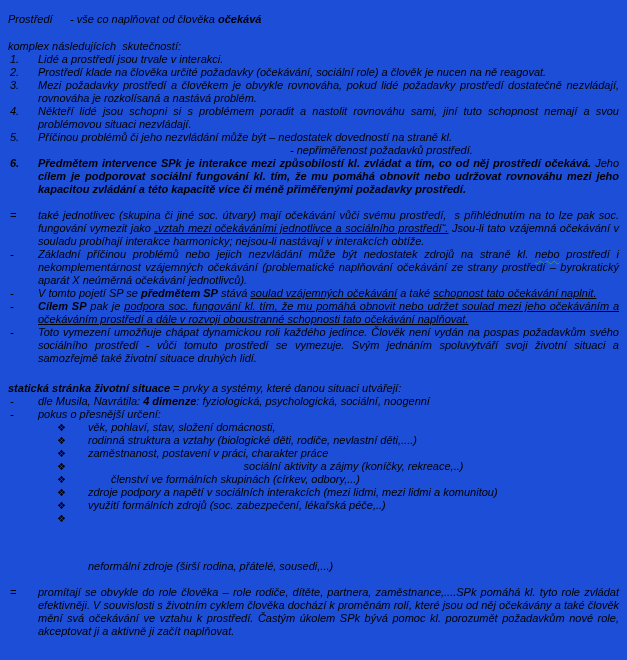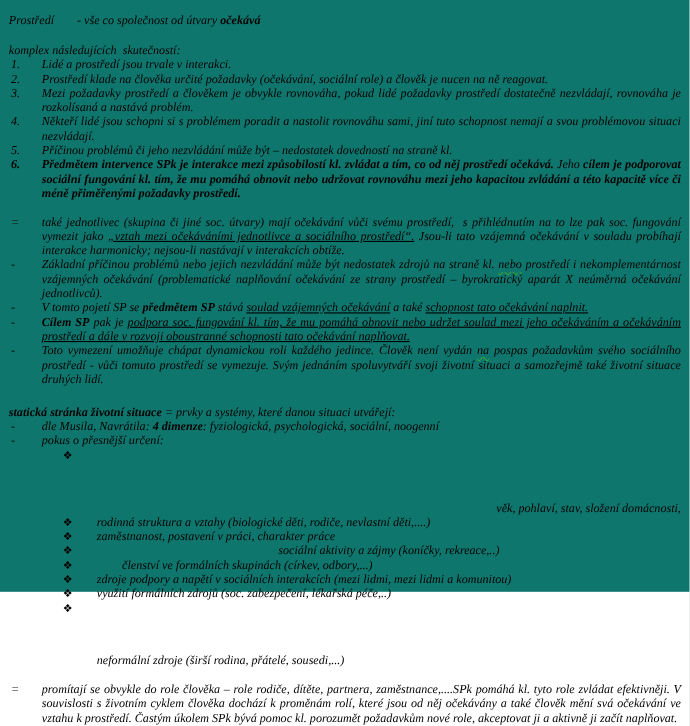--- a/index.html
+++ b/index.html
@@ -1,26 +1,26 @@
 <!DOCTYPE html>
 <html style="--wavy: #33a033;"><head>
 <meta charset="utf-8">
 <style>
   html,body{margin:0;padding:0;background:#ffffff;}
   body{width:627px;height:660px;overflow:hidden;}
   .page{
     box-sizing:border-box;
-    width:627px;height:538px;
+    width:627px;height:660px;
     padding:13px 8px 0 8px;
-    font-family:Liberation Serif, serif;
+    font-family:Liberation Sans, sans-serif;
     font-style:italic;
     font-size:11px;
     line-height:13px;
     color:#000000;
-    background:#0f766e;
+    background:#1d4ed8;
   }
   .hdr{display:flex;align-items:flex-start;}
   .term{flex:0 0 62px;}
   .hdr-lines{flex:1;white-space:pre-wrap;}
   .intro{margin:14px 0 0 0;white-space:pre-wrap;}
   .list{margin-top:0;}
   .row{display:flex;align-items:flex-start;}
   .marker{flex:0 0 30px;padding-left:2px;box-sizing:border-box;}
   .txt{flex:1;text-align:justify;}
   .sub{padding-left:252px;text-align:left;}
@@ -38,21 +38,21 @@
     text-underline-offset:2px;
   }
 </style>
 </head>
 <body>
 
 <div class="page">
 
   <div class="hdr">
     <span class="term">Prostředí</span>
-    <div class="hdr-lines"><div><span>- vše co společnost od útvary </span><span class="b">očekává</span></div></div>
+    <div class="hdr-lines"><div><span>- vše co naplňovat od člověka </span><span class="b">očekává</span></div></div>
   </div>
 
   <p class="intro">komplex následujících  skutečností:</p>
 
   <div class="list">
       <div class="row">
         <span class="marker">1.</span>
         <div class="txt"><span>Lidé a prostředí jsou trvale v interakci.</span></div>
       </div>
       <div class="row">
@@ -62,21 +62,21 @@
       <div class="row">
         <span class="marker">3.</span>
         <div class="txt"><span>Mezi požadavky prostředí a člověkem je obvykle rovnováha, pokud lidé požadavky prostředí dostatečně nezvládají, rovnováha je rozkolísaná a nastává problém.</span></div>
       </div>
       <div class="row">
         <span class="marker">4.</span>
         <div class="txt"><span>Někteří lidé jsou schopni si s problémem poradit a nastolit rovnováhu sami, jiní tuto schopnost nemají a svou problémovou situaci nezvládají.</span></div>
       </div>
       <div class="row">
         <span class="marker">5.</span>
-        <div class="txt"><span>Příčinou problémů či jeho nezvládání může být – nedostatek dovedností na straně kl.</span></div>
+        <div class="txt"><span>Příčinou problémů či jeho nezvládání může být – nedostatek dovedností na straně kl.</span><div class="sub">- nepřiměřenost požadavků prostředí.</div></div>
       </div>
       <div class="row">
         <span class="marker b">6.</span>
         <div class="txt"><span class="b">Předmětem intervence SPk je interakce mezi způsobilostí kl. zvládat a tím, co od něj prostředí očekává. </span><span>Jeho </span><span class="b">cílem je podporovat sociální fungování kl. tím, že mu pomáhá obnovit nebo udržovat rovnováhu mezi jeho kapacitou zvládání a této kapacitě více či méně přiměřenými požadavky prostředí.</span></div>
       </div>
     </div>
 
   <div class="list gap">
       <div class="row">
         <span class="marker">=</span>
@@ -109,21 +109,21 @@
       </div>
       <div class="row">
         <span class="marker">-</span>
         <div class="txt"><span>pokus o přesnější určení:</span></div>
       </div>
     </div>
 
   <div class="bullets">
       <div class="row">
         <span class="marker">❖</span>
-        <div class="txt" style="text-align: right; margin-top: 48px;">věk, pohlaví, stav, složení domácnosti,</div>
+        <div class="txt" style="text-align: left;">věk, pohlaví, stav, složení domácnosti,</div>
       </div>
       <div class="row">
         <span class="marker">❖</span>
         <div class="txt" style="text-align: left;">rodinná struktura a vztahy (biologické děti, rodiče, nevlastní děti,....)</div>
       </div>
       <div class="row">
         <span class="marker">❖</span>
         <div class="txt" style="text-align: left;">zaměstnanost, postavení v práci, charakter práce</div>
       </div>
       <div class="row">

